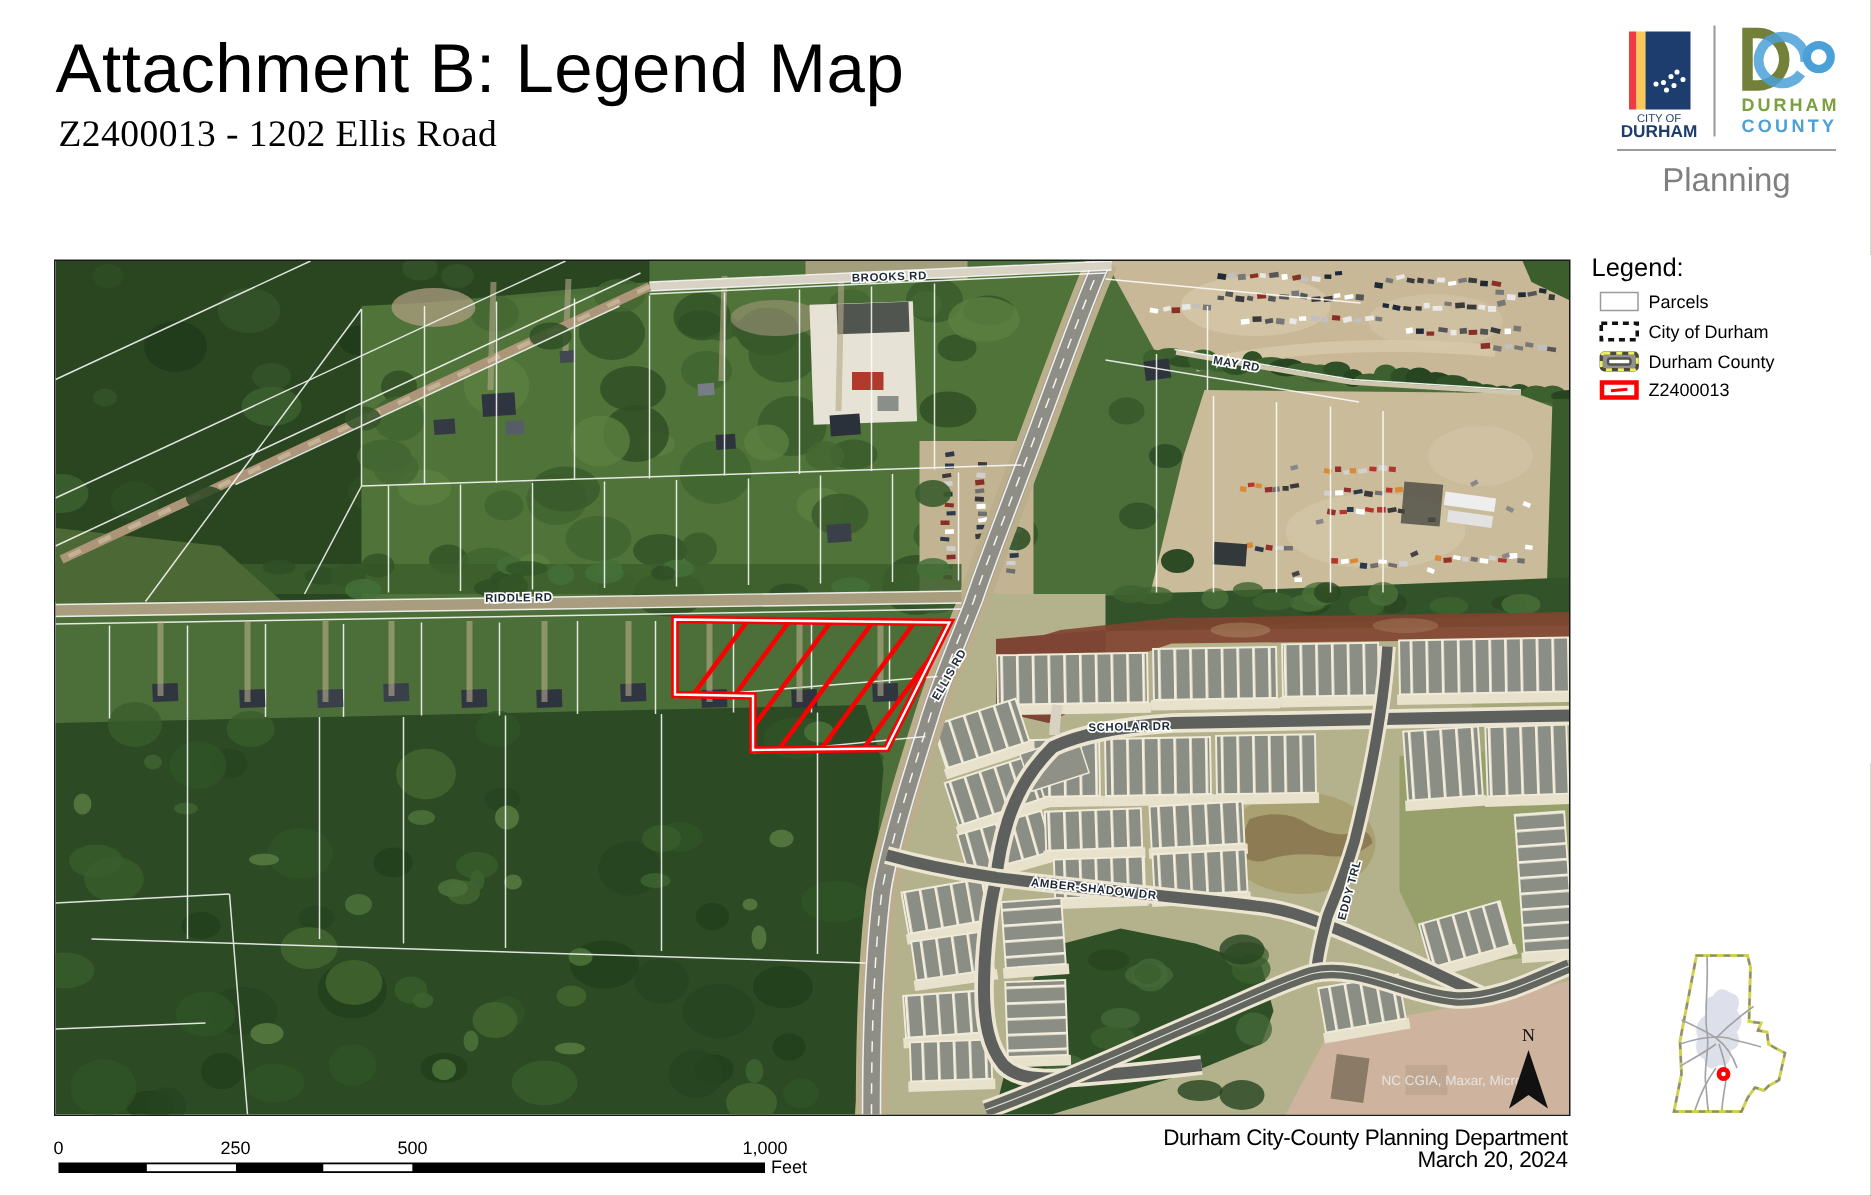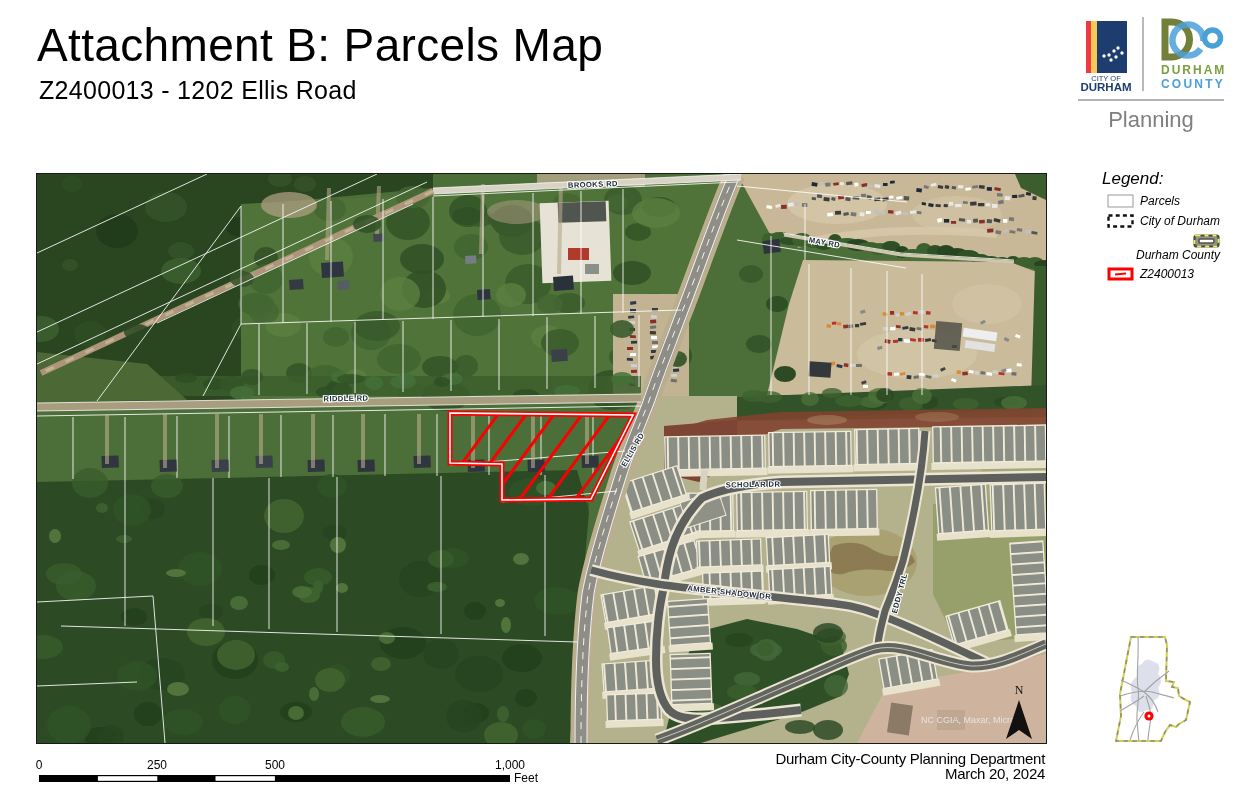--- a/index.html
+++ b/index.html
@@ -2,23 +2,23 @@
 <html><head>
 <meta charset="utf-8">
 <style>
   html,body{margin:0;padding:0;background:#ffffff;}
   body{width:1247px;height:797px;position:relative;overflow:hidden;font-family:"Liberation Sans",sans-serif;}
   .abs{position:absolute;}
 </style>
 </head>
 <body>
 
-<div class="abs" style="left:37px;top:20px;font-size:46px;color:#000;letter-spacing:0.35px;line-height:1.1;">Attachment B: Parcels Map</div>
-
-<div class="abs" style="left:39px;top:76px;font-size:25px;color:#000;letter-spacing:0.3px;">Z2400013 - 1202 Ellis Road</div>
+<div class="abs" style="left:37px;top:20px;font-size:46px;color:#000;letter-spacing:0.35px;line-height:1.1;">Attachment B: Legend Map</div>
+
+<div class="abs" style="left:39px;top:76px;font-size:25px;color:#000;letter-spacing:0.3px;font-family:Liberation Serif, serif;">Z2400013 - 1202 Ellis Road</div>
 
 <svg class="abs" style="left:1060px;top:10px;" width="180" height="125" viewBox="0 0 180 125">
 
   <rect x="26" y="11" width="5" height="52" fill="#ee3a43"></rect>
 
   <rect x="31" y="11" width="6" height="52" fill="#f8c954"></rect>
 
   <rect x="37" y="11" width="30" height="52" fill="#1c3d6e"></rect>
 
   <g fill="#ffffff">
@@ -45,39 +45,39 @@
 
   <text x="101" y="64" font-size="12" font-weight="bold" fill="#7ba03f" letter-spacing="2" font-family="Liberation Sans">DURHAM</text>
 
   <text x="101" y="78" font-size="12" font-weight="bold" fill="#4ba0d8" letter-spacing="2.2" font-family="Liberation Sans">COUNTY</text>
 
   <line x1="18" y1="90" x2="164" y2="90" stroke="#9b9b9b" stroke-width="1.4"></line>
 
   <text x="91" y="117" font-size="22" fill="#7f7f7f" text-anchor="middle" font-family="Liberation Sans">Planning</text>
 </svg>
 
-<div class="abs" style="left:1102px;top:169px;font-style:italic;">
+<div class="abs" style="left:1061px;top:169px;">
 
   <div style="font-size:17px;color:#000;">Legend:</div>
 
   <div style="margin-top:5px;margin-left:5px;display:flex;align-items:center;">
     <svg width="27" height="14">
         <rect x="1" y="1" width="25" height="12" fill="#ffffff" stroke="#9a9a9a" stroke-width="1"></rect>
       </svg>
     <span style="font-size:12px;margin-left:6px;text-align:center;">Parcels</span>
   </div>
 
   <div style="margin-top:6px;margin-left:5px;display:flex;align-items:flex-end;">
     <svg width="27" height="14">
         <rect x="1.5" y="1.5" width="24" height="11" fill="#ffffff" stroke="#111111" stroke-width="2.4" stroke-dasharray="4 3.2"></rect>
       </svg>
     <span style="font-size:12px;margin-left:6px;">City of Durham</span>
   </div>
 
-  <div style="margin-top:6px;margin-left:5px;display:flex;align-items:flex-end;flex-direction:column;">
+  <div style="margin-top:6px;margin-left:5px;display:flex;align-items:flex-end;">
     <svg width="27" height="14">
       <rect x="1.5" y="1.5" width="24" height="11" rx="2" fill="#8f9191" stroke="#4a4a39" stroke-width="2.2"></rect>
       <rect x="1.5" y="1.5" width="24" height="11" rx="2" fill="none" stroke="#eded5e" stroke-width="2" stroke-dasharray="4 4"></rect>
       <rect x="6" y="5" width="15" height="4" rx="1.5" fill="#ffffff" stroke="#54544a" stroke-width="1.6"></rect>
     </svg>
     <span style="font-size:12px;margin-left:6px;">Durham County</span>
   </div>
 
   <div style="margin-top:5px;margin-left:5px;display:flex;">
     <svg width="27" height="14">

